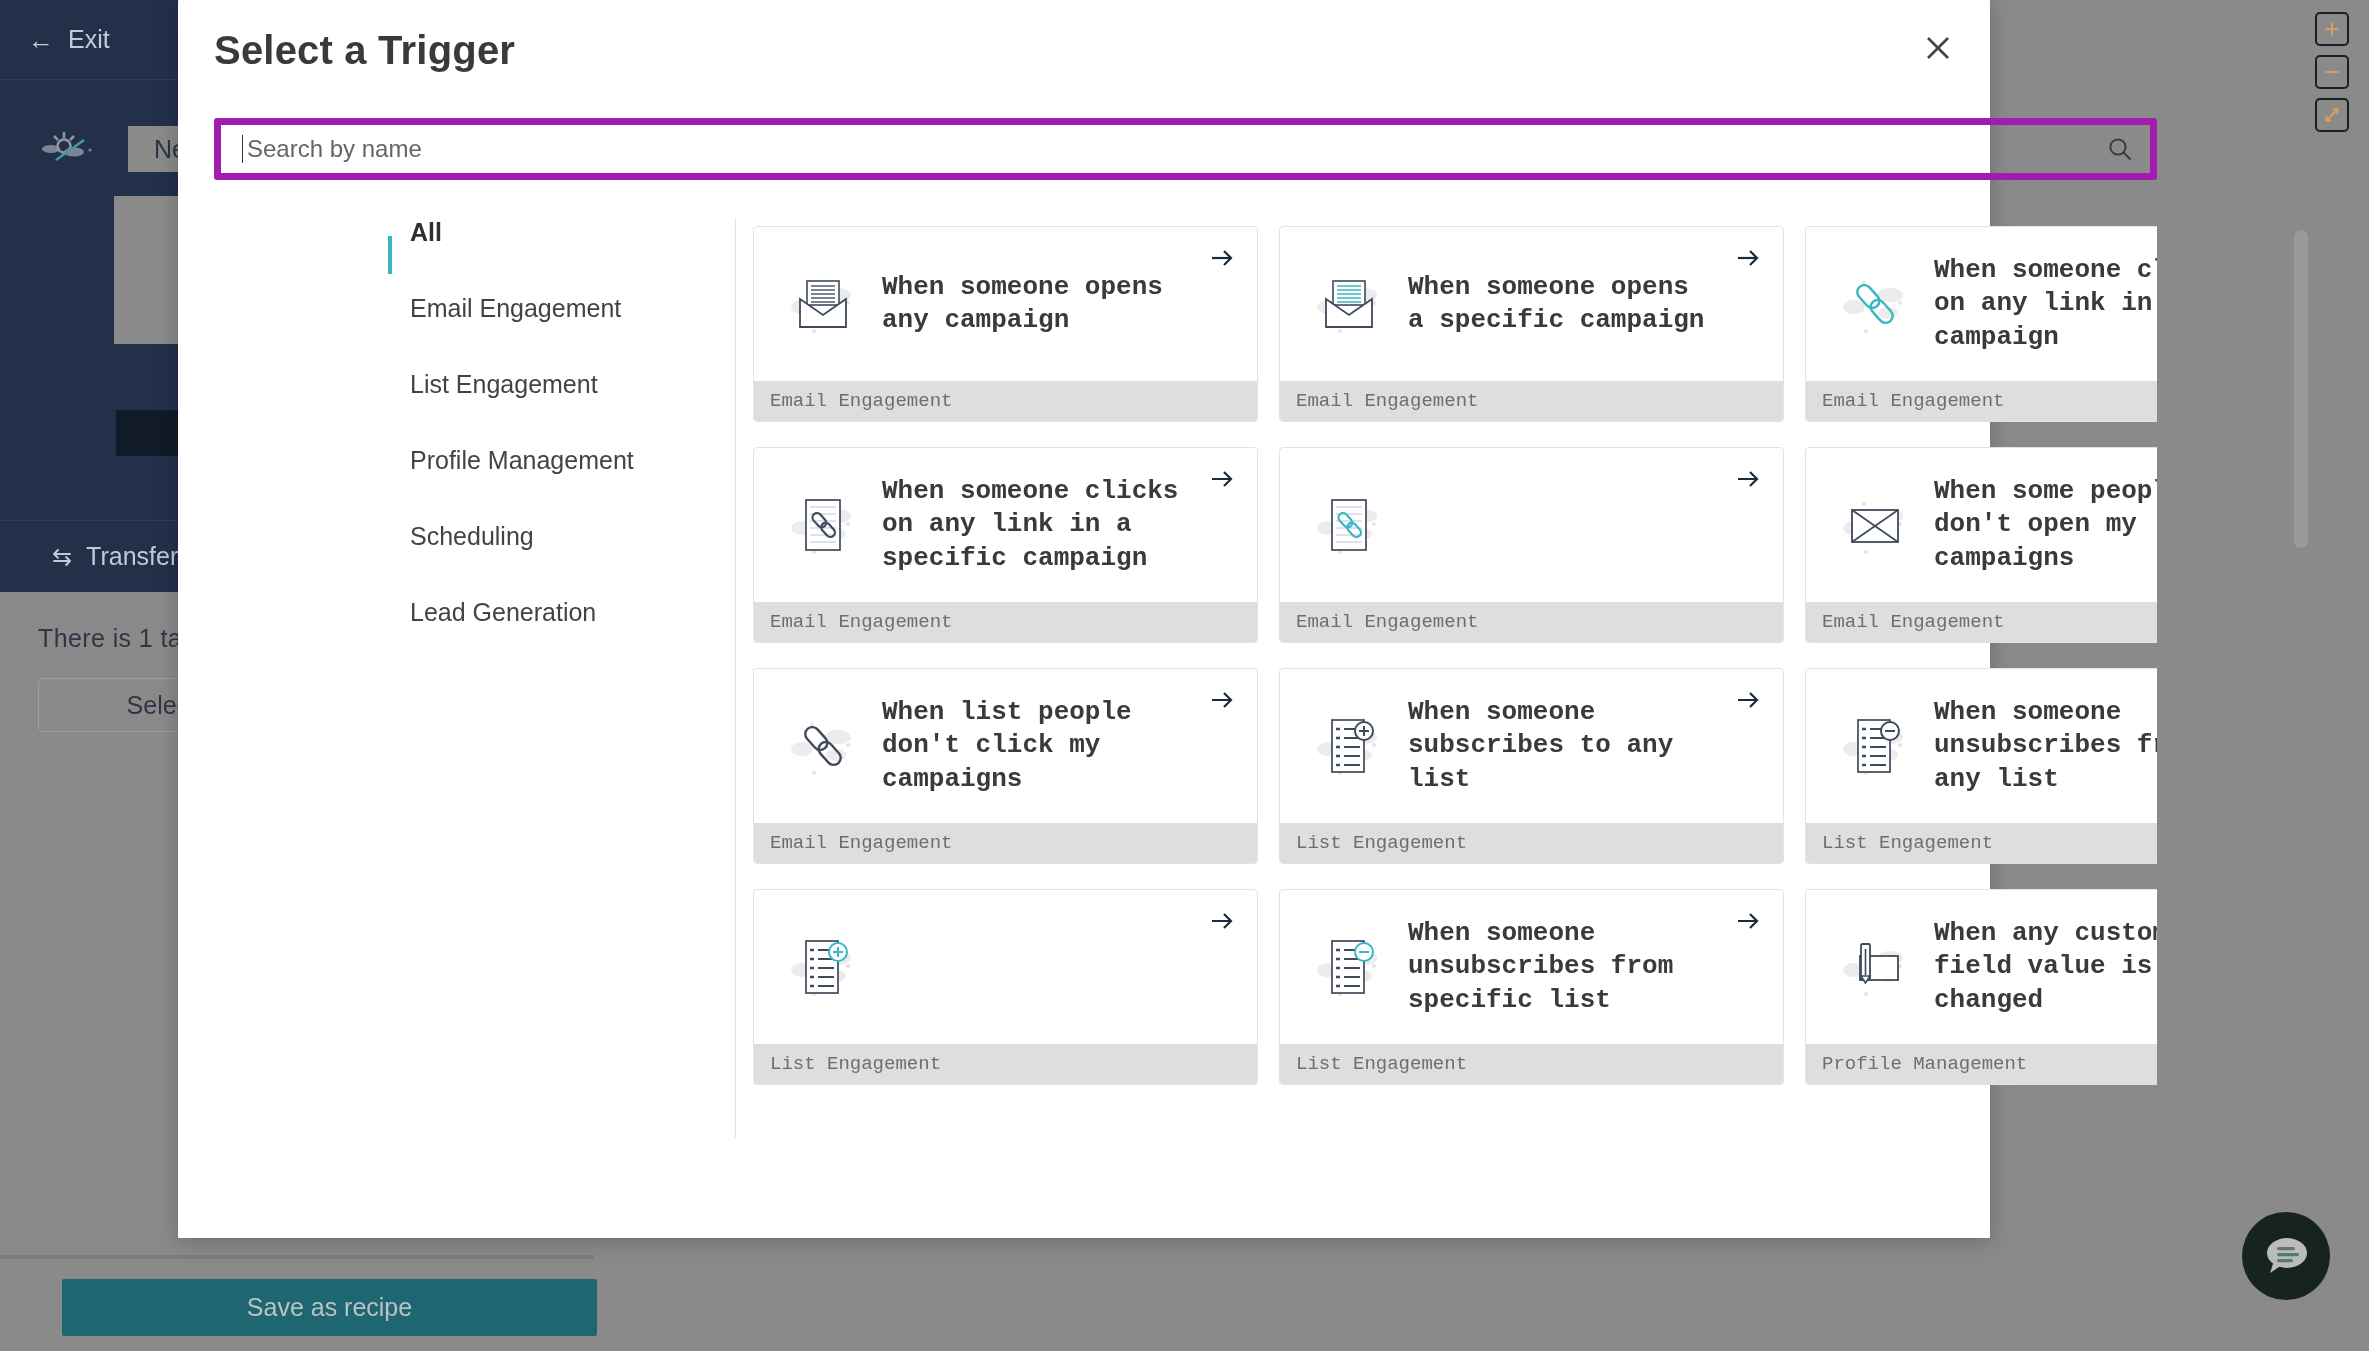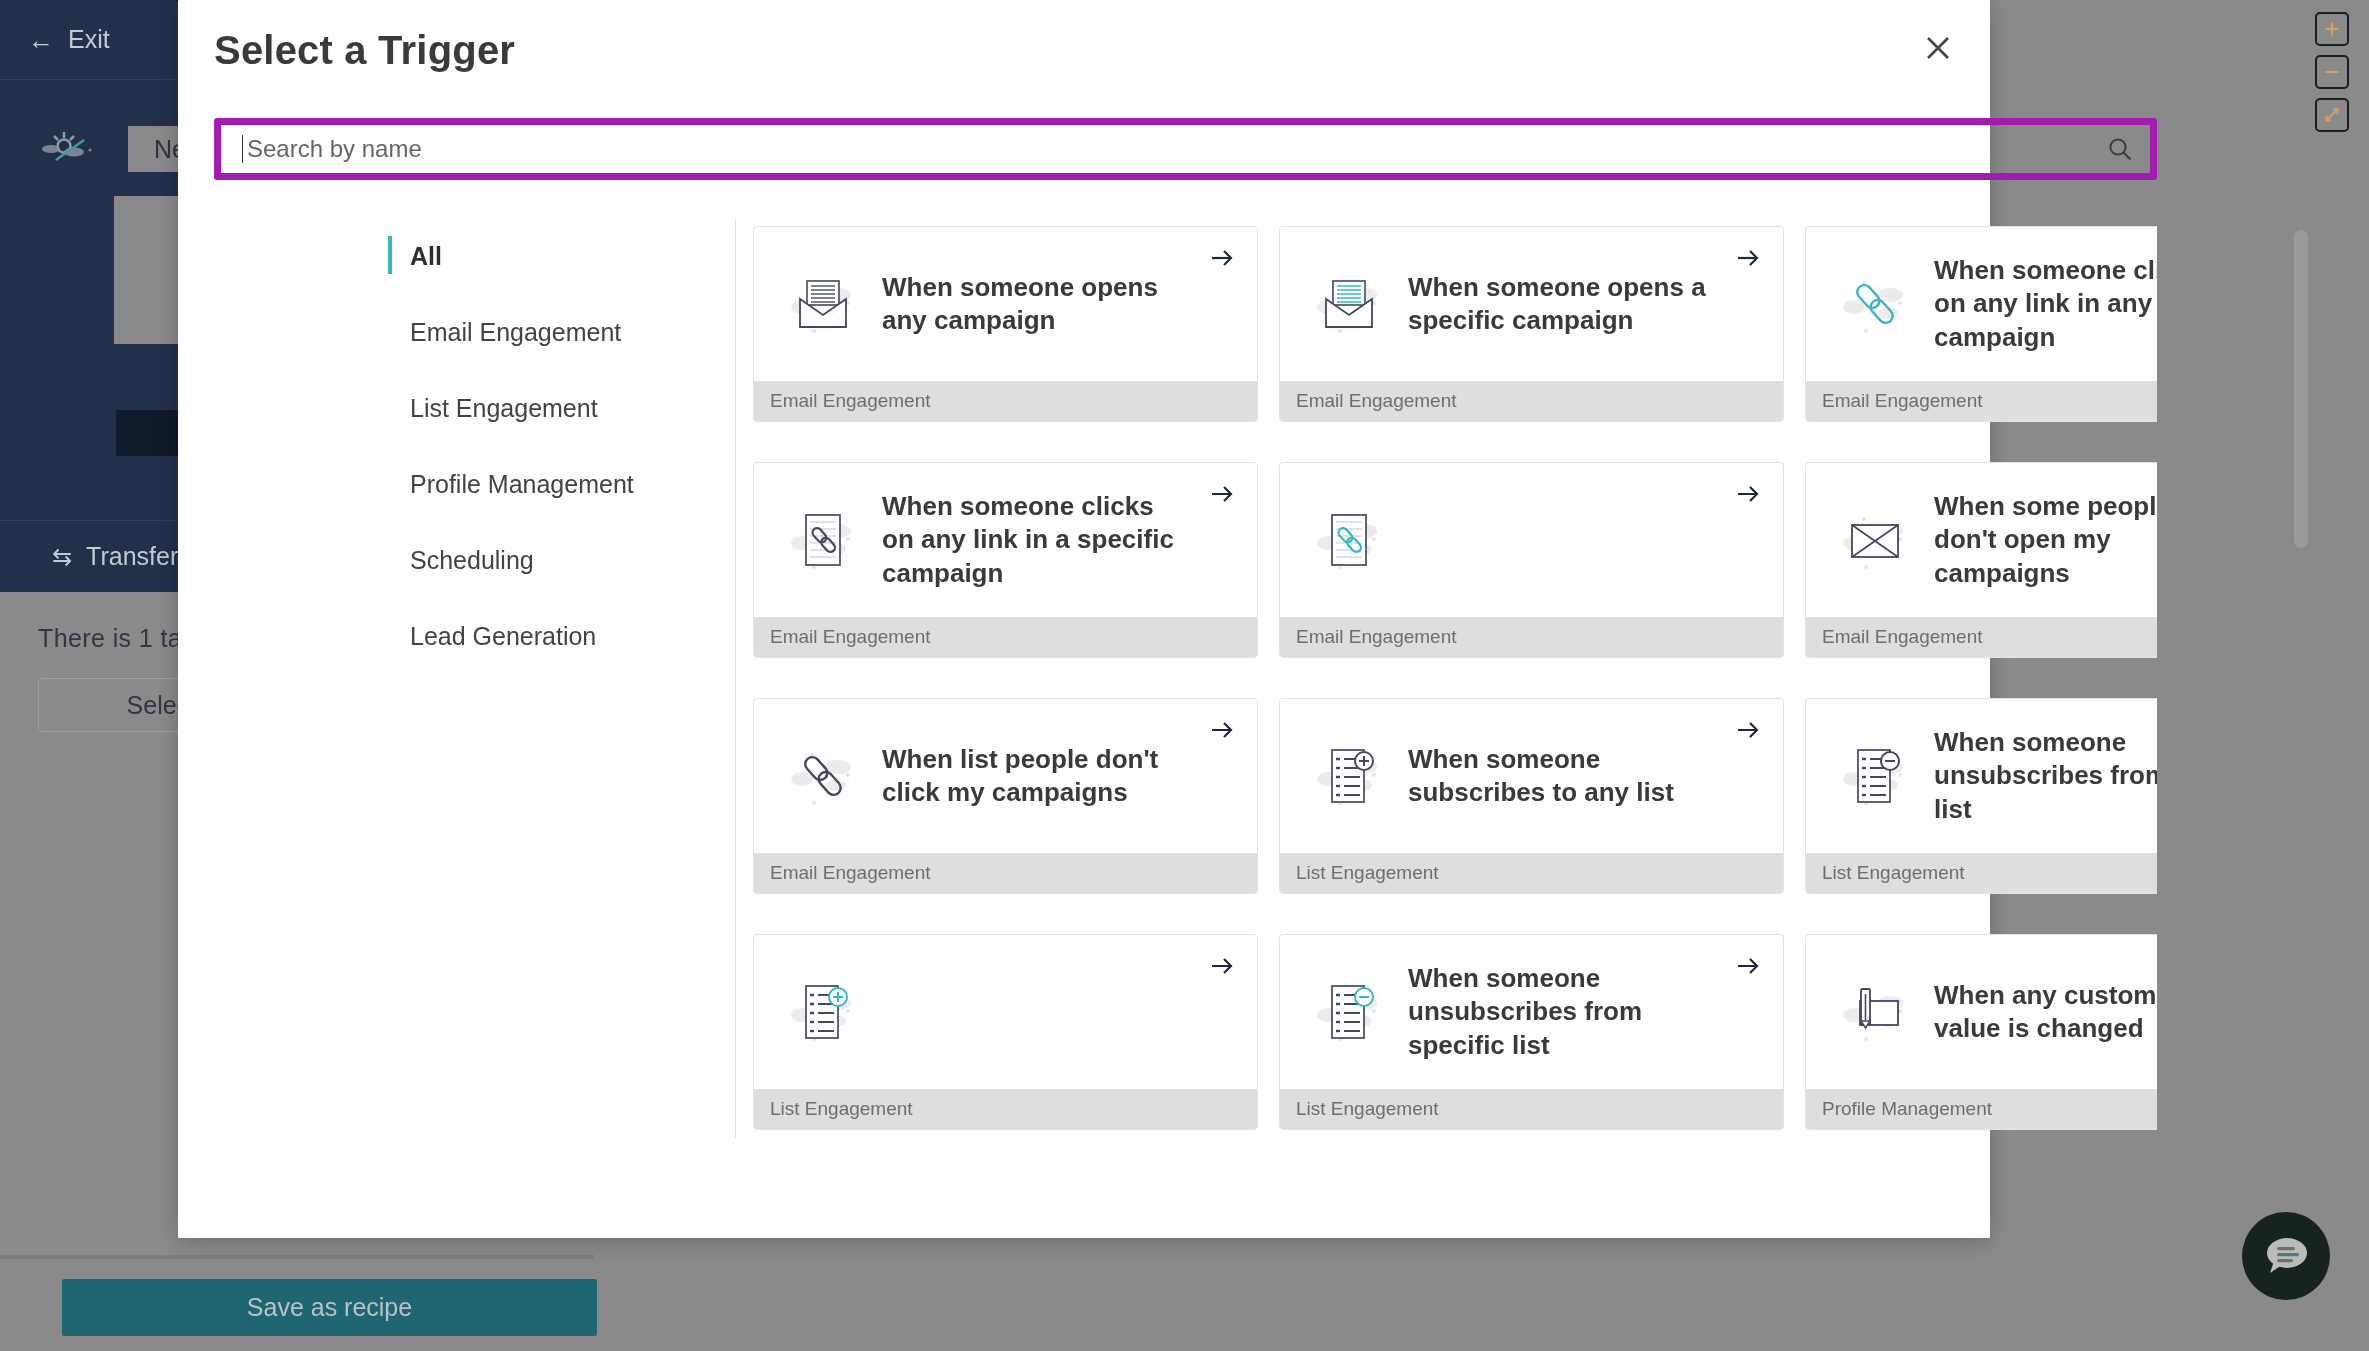--- a/index.html
+++ b/index.html
@@ -127,37 +127,37 @@
     width: 60px; height: 60px; display: flex; align-items: center; justify-content: center;
     color: #3c3c3c; cursor: pointer;
   }
 
   
   .cat-list {
     position: absolute; left: 210px; top: 218px; width: 348px; height: 920px;
     border-right: 1px solid #e3e3e3;
   }
   .cat-item {
-    position: relative; height: 76px; display: flex; align-items: center;
+    position: relative; height: 76px; display: flex; 
     padding-left: 22px; font-size: 25px; color: #434343; cursor: pointer;
   }
   .cat-item.active { font-weight: bold; color: #2e2e2e; }
   .cat-item.active::before {
     content: ""; position: absolute; left: 0; top: 18px;
     width: 4px; height: 38px; background: #37b6c4;
   }
 
   
   .cards-viewport {
     position: absolute; left: 575px; top: 218px; width: 1404px; height: 932px;
     overflow: hidden;
   }
   .cards-grid {
     display: grid; grid-template-columns: repeat(3, 505px);
-    gap: 40px 21px; padding-top: 8px;
+    gap: 25px 21px; padding-top: 8px; font-family: Liberation Mono, monospace;
   }
   .card {
     width: 505px; height: 196px; background: #fff;
     border: 1px solid #e3e3e3; border-radius: 4px;
     position: relative; overflow: hidden; cursor: pointer;
     display: flex; flex-direction: column;
   }
   .card-body { flex: 1; display: flex; align-items: center; padding: 0 18px 0 26px; position: relative; }
   .card-icon {
     width: 86px; height: 78px; flex: 0 0 86px;

